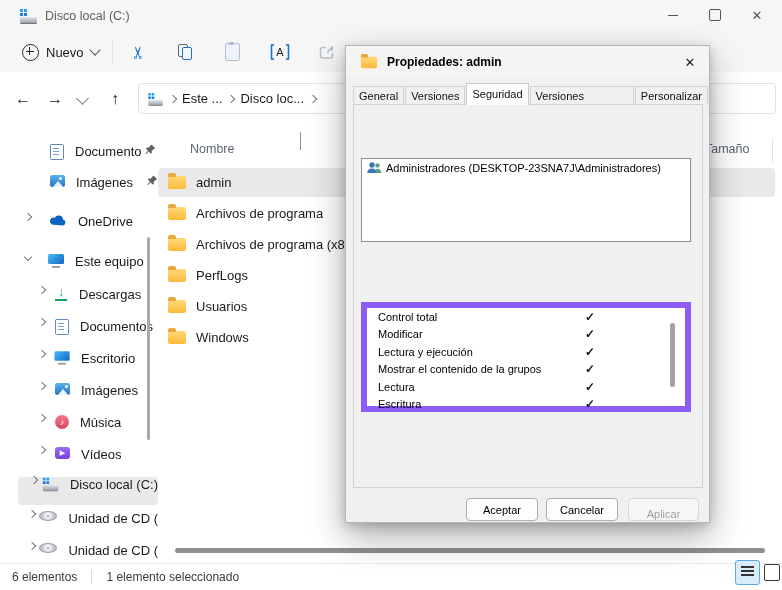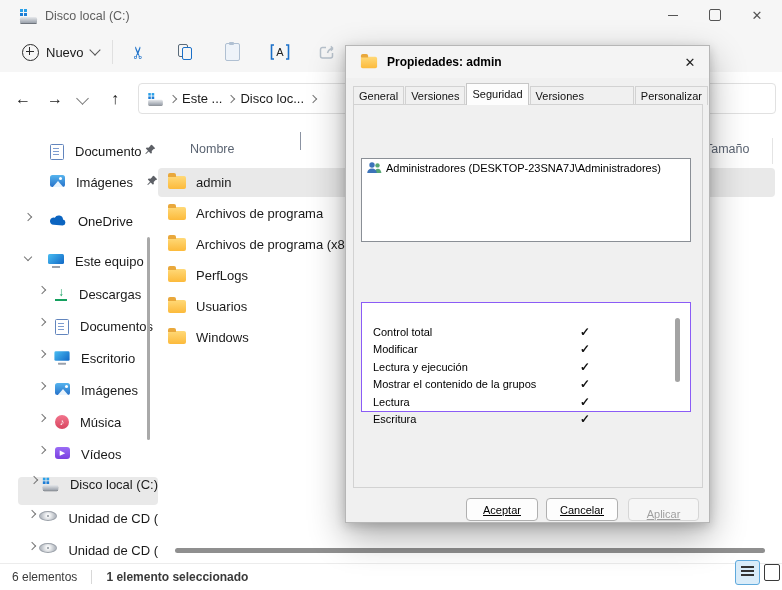--- a/index.html
+++ b/index.html
@@ -69,41 +69,41 @@
   .colhdr-size{position:absolute;left:705px;top:142px;font-size:12.5px;color:#5b6472;}
   .colcaret{position:absolute;left:300px;top:133px;}
   .coldiv{position:absolute;left:772px;top:138px;width:1px;height:26px;background:#e4e4e4;}
   .frow{position:absolute;left:158px;width:617px;height:29px;display:flex;align-items:center;gap:10px;padding-left:10px;border-radius:4px;box-sizing:border-box;}
   .frow.sel{background:#e9e9e9;}
   .frow .fname{font-size:13px;color:#1a1a1a;}
   .hscroll{position:absolute;left:175px;top:548px;width:590px;height:5px;border-radius:3px;background:#8f8f8f;}
   
   .statusbar{position:absolute;left:0;bottom:0;width:782px;height:26px;background:#fff;border-top:1px solid #ececec;display:flex;align-items:center;font-size:12px;color:#3a3a3a;}
   .statusbar .cnt{margin-left:12px;}
-  .statusbar .selcnt{margin-left:14px;padding-left:14px;border-left:1px solid #d8d8d8;font-weight:bold;}
+  .statusbar .selcnt{margin-left:14px;padding-left:14px;border-left:1px solid #d8d8d8;}
   .viewtoggle-details{position:absolute;left:735px;top:560px;width:25px;height:25px;background:#d9ecf9;border:1px solid #5fa9dc;border-radius:3px;display:flex;align-items:center;justify-content:center;box-sizing:border-box;}
   .viewtoggle-details i{display:block;width:13px;height:13px;background:repeating-linear-gradient(#333 0 1.6px,transparent 1.6px 4.2px);}
   .viewtoggle-thumb{position:absolute;left:764px;top:564px;width:16px;height:17px;border:1.6px solid #3a3a3a;border-radius:2px;box-sizing:border-box;}
   
   .dialog{position:absolute;left:345px;top:45px;width:365px;height:478px;background:#f0f0f0;border:1px solid #b6b6b6;
           box-shadow:0 14px 34px rgba(0,0,0,.32),0 3px 10px rgba(0,0,0,.18);box-sizing:border-box;font-size:11px;z-index:10;}
   .dlg-title{position:absolute;left:0;top:0;width:100%;height:32px;background:#f4f4f4;display:flex;align-items:center;padding-left:14px;gap:9px;box-sizing:border-box;font-weight:bold;}
   .dlg-title .t{font-size:12px;color:#000;}
   .dlg-close{position:absolute;right:4px;top:4px;width:30px;height:24px;display:flex;align-items:center;justify-content:center;font-size:13px;color:#222;}
   .tabstrip{position:absolute;left:7px;top:40px;height:19px;display:flex;align-items:flex-end;}
   .tab{height:18px;line-height:18px;padding:0 5px;background:#f0f0f0;border:1px solid #d2d2d2;border-bottom:none;margin-right:1px;font-size:11px;color:#111;}
   .tab.active{height:21px;line-height:21px;background:#fdfdfd;position:relative;z-index:2;border-color:#c7c7c7;}
   .tabpage{position:absolute;left:7px;top:58px;width:350px;height:384px;background:#f0f0f0;border:1px solid #d2d2d2;box-sizing:border-box;z-index:1;}
   .dl-lbl{position:absolute;font-size:11px;color:#000;white-space:nowrap;}
   .groupbox{position:absolute;left:15px;top:112px;width:330px;height:84px;background:#fff;border:1px solid #8a8f96;box-sizing:border-box;z-index:2;}
   .groupentry{display:flex;align-items:center;gap:4px;padding:3px 4px;font-size:11px;color:#000;}
-  .win-btn{position:absolute;background:#fdfdfd;border:1px solid #b0b0b0;border-radius:4px;font-size:11px;color:#000;display:flex;align-items:center;justify-content:center;box-sizing:border-box;text-decoration:underline;}
+  .win-btn{position:absolute;background:#fdfdfd;border:1px solid #b0b0b0;border-radius:4px;font-size:11px;color:#000;display:flex;align-items:center;justify-content:center;box-sizing:border-box;}
   .editbtn{left:252px;top:202px;width:86px;height:24px;}
   .advbtn{left:227px;top:374px;width:116px;height:27px;border:1.6px solid #0b62c4;border-radius:4px;}
-  .permbox{position:absolute;left:15px;top:256px;width:330px;height:110px;background:#fff;border:1px solid #8b5cf6;box-sizing:border-box;padding-top:20px;z-index:2;}
+  .permbox{position:absolute;left:15px;top:256px;width:330px;height:110px;background:#fff;border:6px solid #8b5cf6;box-sizing:border-box;padding-top:0;z-index:2;}
   .permrow{display:grid;grid-template-columns:194px 58px 58px;height:17.5px;align-items:center;}
   .permrow .pn{padding-left:11px;font-size:11px;color:#000;white-space:nowrap;}
   .permrow .pa{text-align:center;font-size:12px;color:#111;font-weight:600;}
   .permscroll{position:absolute;right:10px;top:15px;width:5px;height:64px;background:#a3a3a3;border-radius:3px;}
   .advhint{position:absolute;left:20px;top:374px;width:205px;font-size:11px;line-height:13.5px;color:#000;}
   .okbtn{left:120px;top:452px;width:72px;height:23px;}
   .cancelbtn{left:200px;top:452px;width:72px;height:23px;}
   .applybtn{left:282px;top:452px;width:71px;height:23px;color:#9f9f9f;background:#f6f6f6;border-color:#d6d6d6;align-items:flex-end;}
   .permhdr{position:absolute;top:239px;font-size:11px;color:#000;}
 </style>

